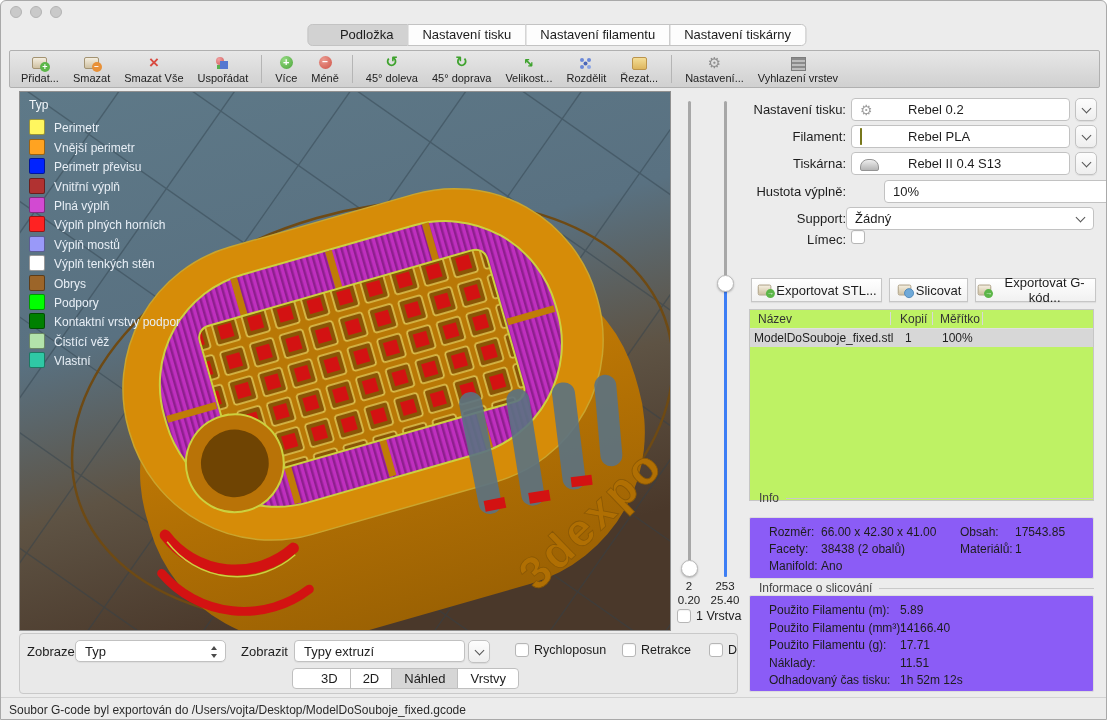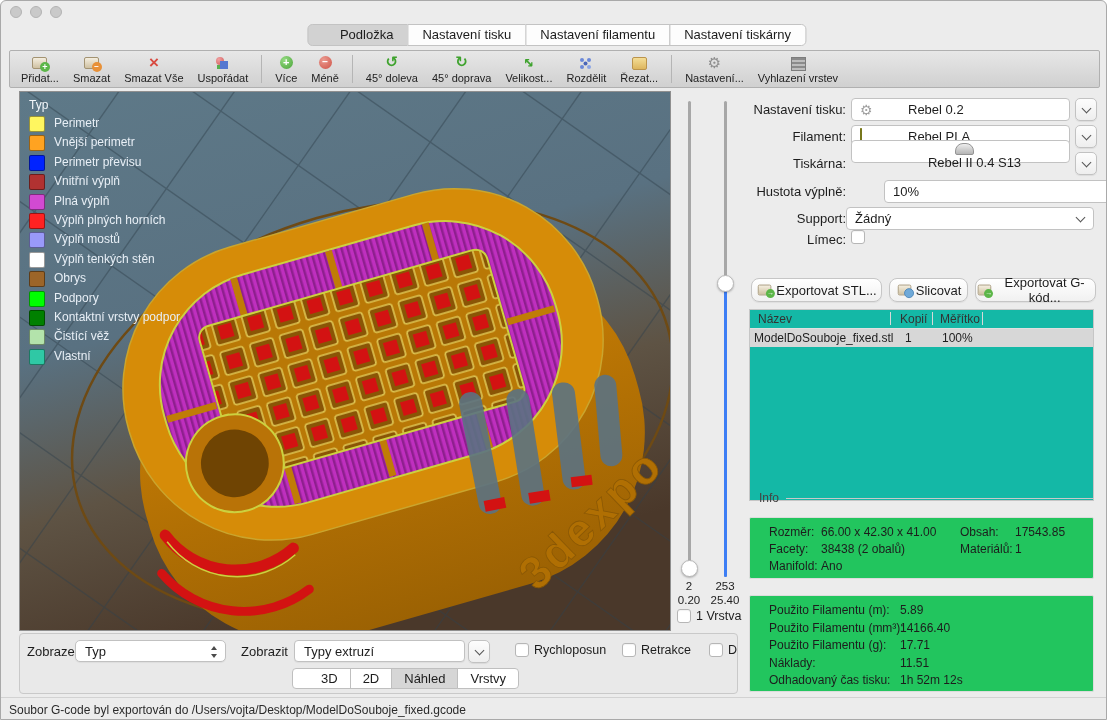--- a/index.html
+++ b/index.html
@@ -41,21 +41,21 @@
   .i-split::before { content:""; position:absolute; left:3px; top:4px; width:4px; height:4px; border-radius:50%; background:#6b88d8; box-shadow:7px 0 0 #6b88d8, 0 7px 0 #6b88d8, 7px 7px 0 #8ba4e4, 3.5px 3.5px 0 #4a66b8; }
   .i-cut::before { content:""; position:absolute; left:2px; top:3px; width:13px; height:11px; background:linear-gradient(#f4dd96,#ddb65e); border:1px solid #bb944c; border-radius:2px; }
   .i-gear::before { content:"\2699"; display:block; text-align:center; color:#8f8f8f; font:15px/18px "DejaVu Sans",sans-serif; }
   .i-layers::before { content:""; position:absolute; left:2px; top:3px; width:13px; height:12px; background:repeating-linear-gradient(#8b8b8b 0 2px,#bdbdbd 2px 4px); border:1px solid #7d7d7d; }
 
   
   .viewport { position:absolute; left:18px; top:90px; width:652px; height:540px; border:1px solid #8f8f8f; overflow:hidden; }
   .vp-svg { position:absolute; left:0; top:0; width:100%; height:100%; display:block; }
   .legend { position:absolute; left:9px; top:6px; }
   .legend-title { color:#f2f6fa; font-size:12px; margin-bottom:4px; }
-  .lg-item { display:flex; align-items:flex-start; height:19.4px; }
+  .lg-item { display:flex; align-items:flex-end; height:19.4px; }
   .lg-swatch { width:16px; height:16px; border-radius:2px; border:1px solid rgba(0,0,0,.4); margin-right:9px; flex:none; }
   .lg-label { color:#e8eff6; font-size:12px; white-space:nowrap; }
 
   
   .vslider { position:absolute; width:20px; top:100px; height:476px; }
   .vs-left { left:678px; } .vs-right { left:714px; }
   .vs-track { position:absolute; left:9px; top:0; width:2.5px; height:100%; background:#a7a7a7; border-radius:2px; }
   .vs-fill { position:absolute; left:8.5px; width:3.5px; background:#3d7ef5; border-radius:2px; }
   .vs-thumb { position:absolute; left:2px; width:17px; height:17px; border-radius:50%; background:#fff; border:1px solid #b9b9b9; box-shadow:0 1px 2px rgba(0,0,0,.25); }
   .sl-num { position:absolute; width:44px; text-align:center; font-size:11.5px; color:#222; }
@@ -70,33 +70,33 @@
   .preset-icon { margin-left:8px; width:20px; flex:none; }
   .preset-val { margin-left:28px; }
   .dd-btn { position:absolute; left:1074px; width:22px; height:23px; background:linear-gradient(#fdfdfd,#eee); border:1px solid #c2c2c2; border-radius:5px; box-shadow:0 1px 1px rgba(0,0,0,.07); display:flex; align-items:center; justify-content:center; }
   .chev { width:7px; height:7px; border-right:1.8px solid #555; border-bottom:1.8px solid #555; transform:rotate(45deg); margin-top:-3px; }
   .combo { left:845px; width:248px; padding-left:8px; }
   .combo .chev { position:absolute; right:9px; top:9px; }
   .swatch-filament { width:22px; height:15px; border:1px solid #77771c; border-radius:1px; }
   .i-printer::before { content:""; display:block; width:17px; height:10px; margin-top:2px; background:linear-gradient(#ededed,#b5b5b5); border:1px solid #949494; border-radius:8px 8px 2px 2px; }
   .i-gear-sm::before { content:"\2699"; color:#a0a0a0; font:14px/16px "DejaVu Sans",sans-serif; }
 
-  .act-btn { position:absolute; top:277px; height:24px; background:linear-gradient(#fff,#f1f1f1); border:1px solid #c6c6c6; border-radius:8px; display:flex; align-items:center; justify-content:center; font-size:13px; color:#1d1d1d; box-shadow:0 1px 1px rgba(0,0,0,.06); }
+  .act-btn { position:absolute; top:277px; height:24px; background:linear-gradient(#fff,#f1f1f1); border:1px solid #c6c6c6; border-radius:0; display:flex; align-items:center; justify-content:center; font-size:13px; color:#1d1d1d; box-shadow:0 1px 1px rgba(0,0,0,.06); }
   .act-btn .i { transform:scale(.9); margin:0 2px 0 0; }
 
-  .tbl { position:absolute; left:748px; top:308px; width:345px; height:192px; background:#14b8a6; border:1px solid #c6c6c6; font-size:12px; }
+  .tbl { position:absolute; left:748px; top:308px; width:345px; height:192px; background:#bef264; border:1px solid #c6c6c6; font-size:12px; }
   .tbl-head { position:relative; height:19px; border-bottom:1px solid #e0e0e0; color:#333; }
   .tbl-head span { position:absolute; top:2px; }
   .th-sep { position:absolute; top:3px; width:1px; height:13px; background:#d8d8d8; }
   .tbl-row { position:relative; height:18px; background:#d7d7d7; color:#1d1d1d; }
   .tbl-row span { position:absolute; top:2px; }
 
   .sec-head { position:absolute; left:758px; width:335px; display:flex; align-items:center; gap:7px; font-size:12px; color:#444; }
   .sec-line { flex:1; height:1px; background:#c9c9c9; }
-  .info-box { position:absolute; background:#22c55e; border:1px solid #dcdcdc; border-radius:2px; font-size:12px; color:#1d1d1d; }
+  .info-box { position:absolute; background:#8b5cf6; border:1px solid #dcdcdc; border-radius:2px; font-size:12px; color:#1d1d1d; }
   .ib-item { position:absolute; white-space:nowrap; }
 
   
   .bottom-panel { position:absolute; left:18px; top:632px; width:719px; height:61px; background:#e9e9e9; border:1px solid #c9c9c9; border-radius:4px; overflow:hidden; }
   .bp-label { position:absolute; font-size:13px; color:#1d1d1d; }
   .popup { position:absolute; background:#fff; border:1px solid #c1c1c1; border-radius:5px; height:22px; display:flex; align-items:center; padding-left:9px; font-size:13px; box-shadow:0 1px 1px rgba(0,0,0,.05); }
   .updown { position:absolute; right:5px; top:4px; width:11px; height:14px; }
   .updown::before { content:""; position:absolute; left:2px; top:1px; border-left:3.5px solid transparent; border-right:3.5px solid transparent; border-bottom:4.5px solid #4a4a4a; }
   .updown::after { content:""; position:absolute; left:2px; bottom:1px; border-left:3.5px solid transparent; border-right:3.5px solid transparent; border-top:4.5px solid #4a4a4a; }
   .bp-cb { position:absolute; display:flex; align-items:center; }
@@ -339,21 +339,21 @@
   <span class="rp-label" style="top:128px;">Filament:</span>
   <div class="field preset-field" style="top:124px;">
     <span class="preset-icon"><span class="swatch-filament" style="background: rgb(142, 142, 36);"></span></span>
     <span class="preset-val">Rebel PLA</span>
   </div>
   <div class="dd-btn" style="top:124px;">
       <span class="chev"></span>
     </div>
 
   <span class="rp-label" style="top:155px;">Tiskárna:</span>
-  <div class="field preset-field" style="top:139px;flex-direction:column;">
+  <div class="field preset-field" style="top:151px;">
     <span class="preset-icon i-printer"></span>
     <span class="preset-val">Rebel II 0.4 S13</span>
   </div>
   <div class="dd-btn" style="top:151px;">
       <span class="chev"></span>
     </div>
 
   <span class="rp-label" style="top:183px;">Hustota výplně:</span>
   <div class="field combo" style="top:179px;margin-left:38px;">
     <span>10%</span>
@@ -408,20 +408,24 @@
     <span class="ib-item" style="left:210px; top:7px;">Obsah:</span>
     <span class="ib-item" style="left:265px; top:7px;">17543.85</span>
     <span class="ib-item" style="left:19px; top:24px;">Facety:</span>
     <span class="ib-item" style="left:71px; top:24px;">38438 (2 obalů)</span>
     <span class="ib-item" style="left:210px; top:24px;">Materiálů:</span>
     <span class="ib-item" style="left:265px; top:24px;">1</span>
     <span class="ib-item" style="left:19px; top:41px;">Manifold:</span>
     <span class="ib-item" style="left:71px; top:41px;">Ano</span>
   </div>
 
+  <div class="sec-head" style="top:580px;">
+    <span>Informace o slicování</span>
+      <span class="sec-line"></span>
+  </div>
   <div class="info-box" style="left:748px; top:594px; width:345px; height:97px;">
     <span class="ib-item" style="left:19px; top:7px;">Použito Filamentu (m):</span>
     <span class="ib-item" style="left:150px; top:7px;">5.89</span>
     <span class="ib-item" style="left:19px; top:24.5px;">Použito Filamentu (mm³):</span>
     <span class="ib-item" style="left:150px; top:24.5px;">14166.40</span>
     <span class="ib-item" style="left:19px; top:42px;">Použito Filamentu (g):</span>
     <span class="ib-item" style="left:150px; top:42px;">17.71</span>
     <span class="ib-item" style="left:19px; top:59.5px;">Náklady:</span>
     <span class="ib-item" style="left:150px; top:59.5px;">11.51</span>
     <span class="ib-item" style="left:19px; top:77px;">Odhadovaný čas tisku:</span>

